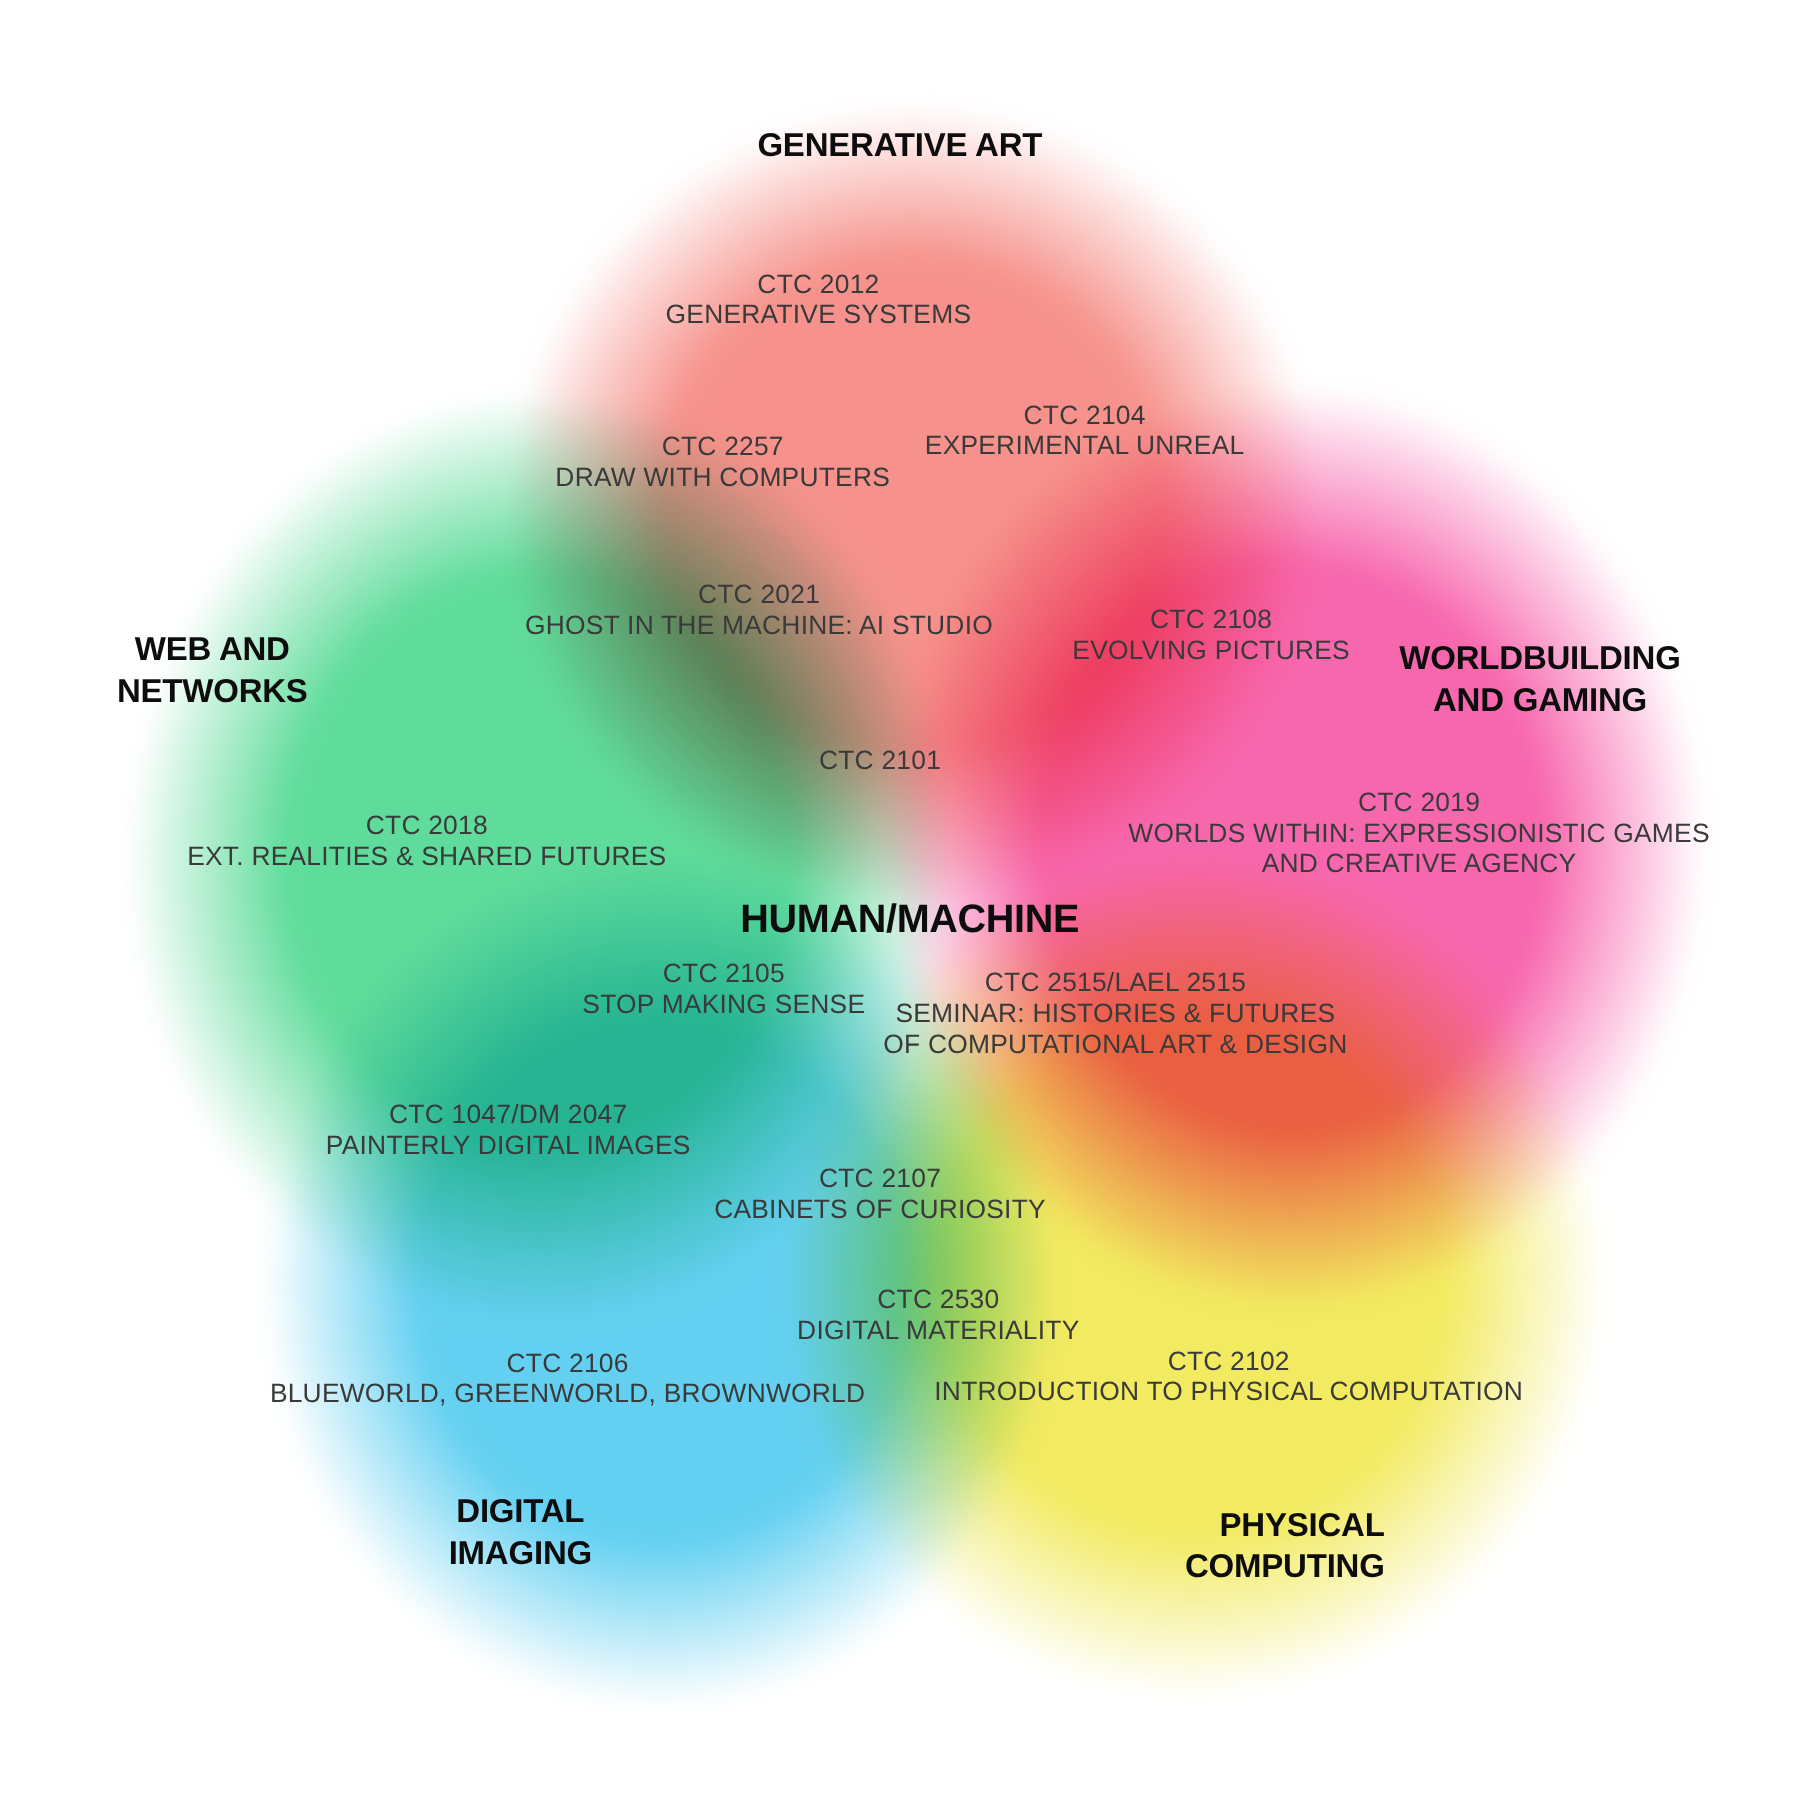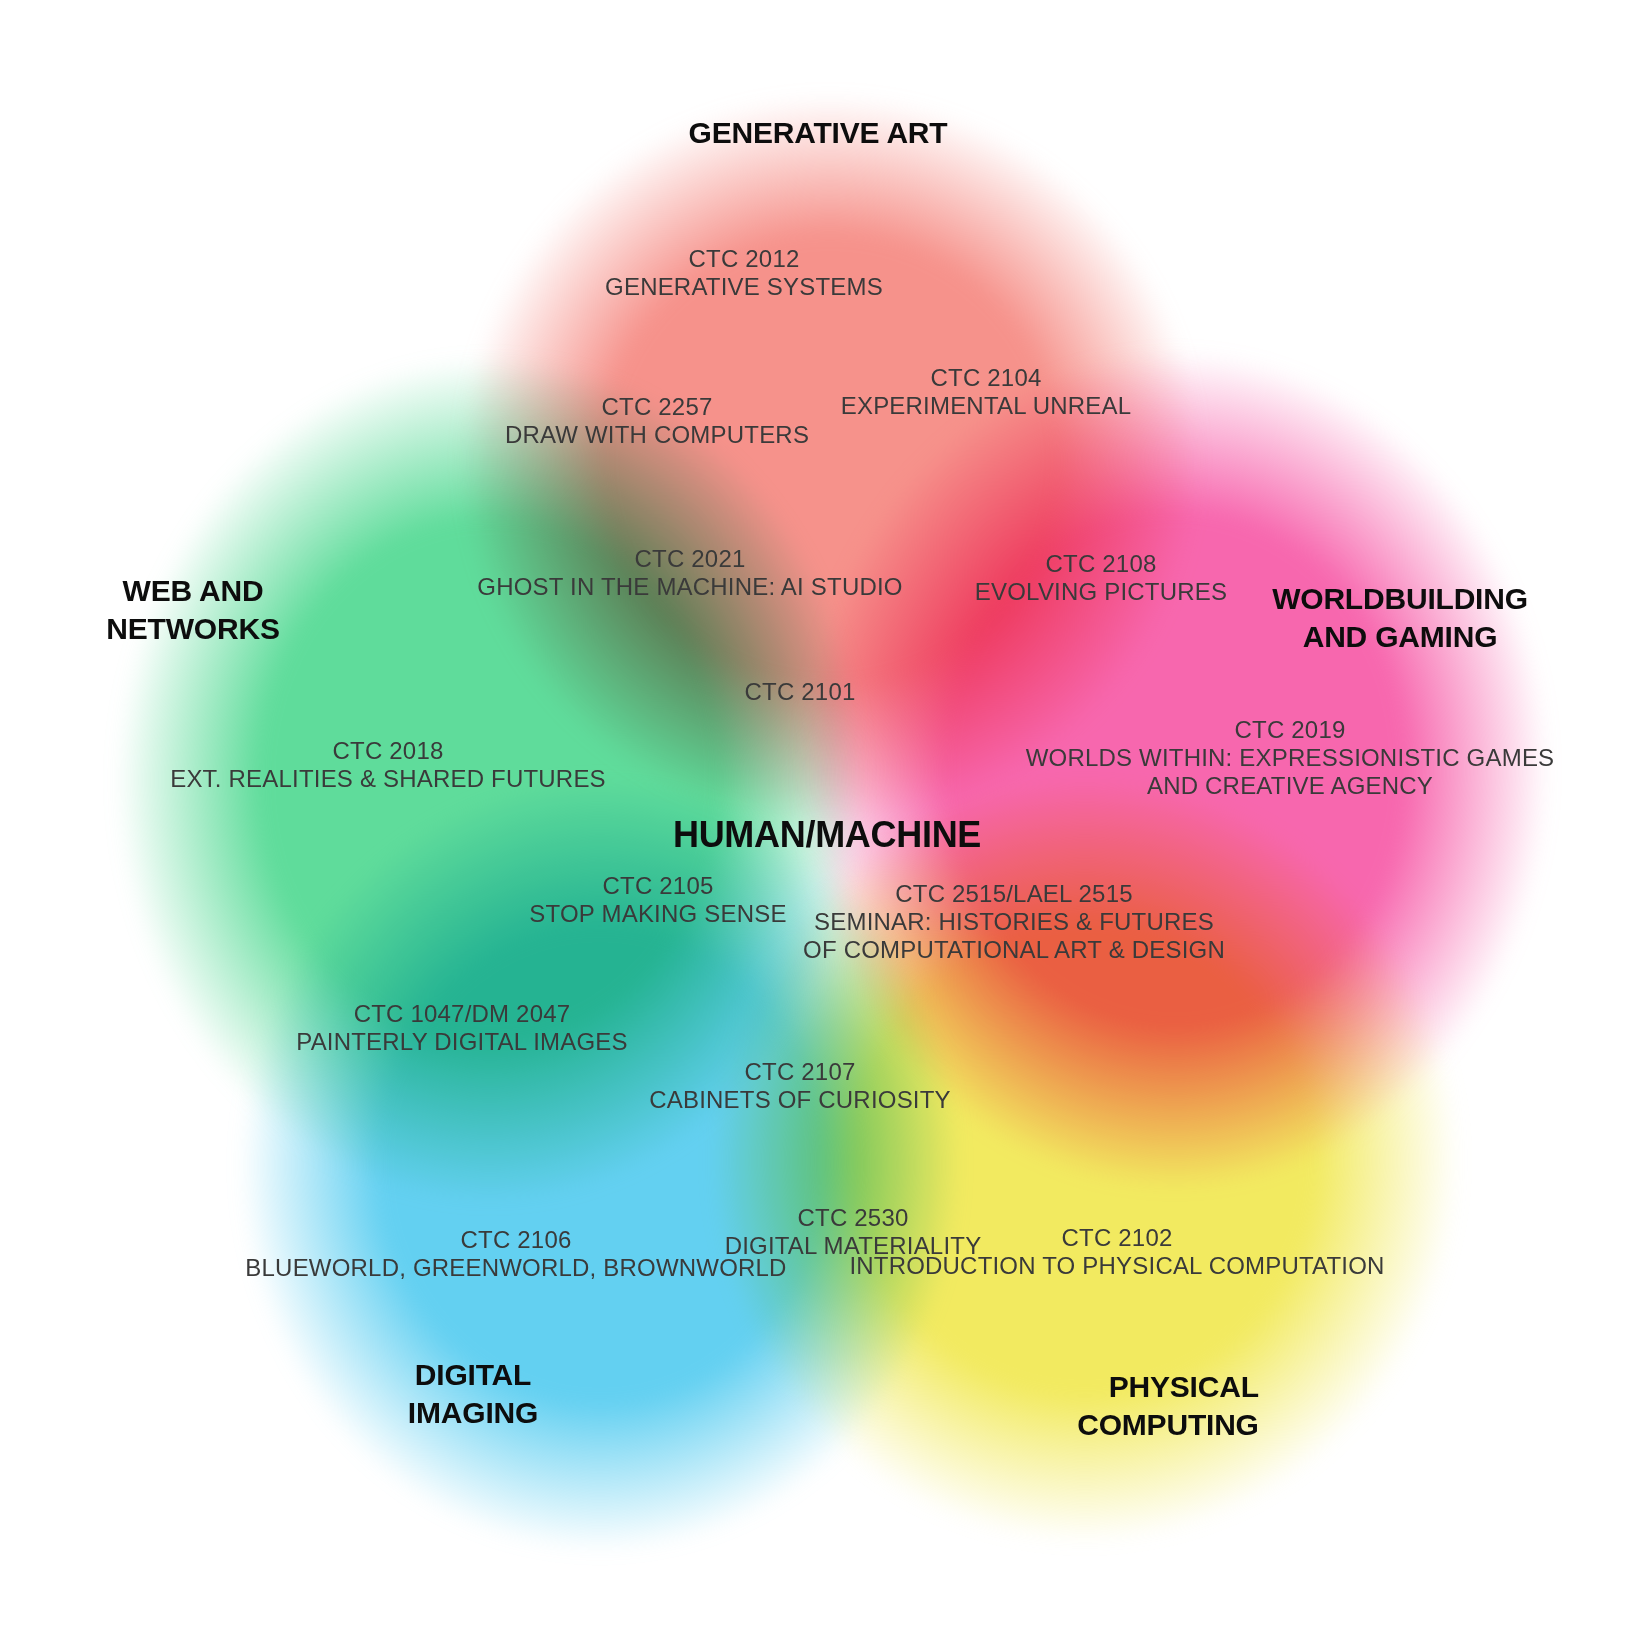--- a/index.html
+++ b/index.html
@@ -95,21 +95,21 @@
   <div class="label course" style="left:986px; top:364px;">
     <div class="code">CTC 2104</div>
     <div class="line">EXPERIMENTAL UNREAL</div>
   </div>
 
   <div class="label course" style="left:657px; top:393px;">
     <div class="code">CTC 2257</div>
     <div class="line">DRAW WITH COMPUTERS</div>
   </div>
 
-  <div class="label course" style="left:690px; top:545px;">
+  <div class="label course" style="left:690px; top:527px;">
     <div class="code">CTC 2021</div>
     <div class="line">GHOST IN THE MACHINE: AI STUDIO</div>
   </div>
 
   <div class="label course" style="left:1085px; top:550px;margin-left:16px;">
     <div class="code">CTC 2108</div>
     <div class="line">EVOLVING PICTURES</div>
   </div>
 
   <div class="label course" style="left:800px; top:678px;">
@@ -141,21 +141,21 @@
   <div class="label course" style="left:462px; top:1000px;">
     <div class="code">CTC 1047/DM 2047</div>
     <div class="line">PAINTERLY DIGITAL IMAGES</div>
   </div>
 
   <div class="label course" style="left:800px; top:1058px;">
     <div class="code">CTC 2107</div>
     <div class="line">CABINETS OF CURIOSITY</div>
   </div>
 
-  <div class="label course" style="left:853px; top:1168px;margin-top:36px;">
+  <div class="label course" style="left:853px; top:1168px;">
     <div class="code">CTC 2530</div>
     <div class="line">DIGITAL MATERIALITY</div>
   </div>
 
   <div class="label course" style="left:516px; top:1226px;">
     <div class="code">CTC 2106</div>
     <div class="line">BLUEWORLD, GREENWORLD, BROWNWORLD</div>
   </div>
 
   <div class="label course" style="left:1117px; top:1224px;">

